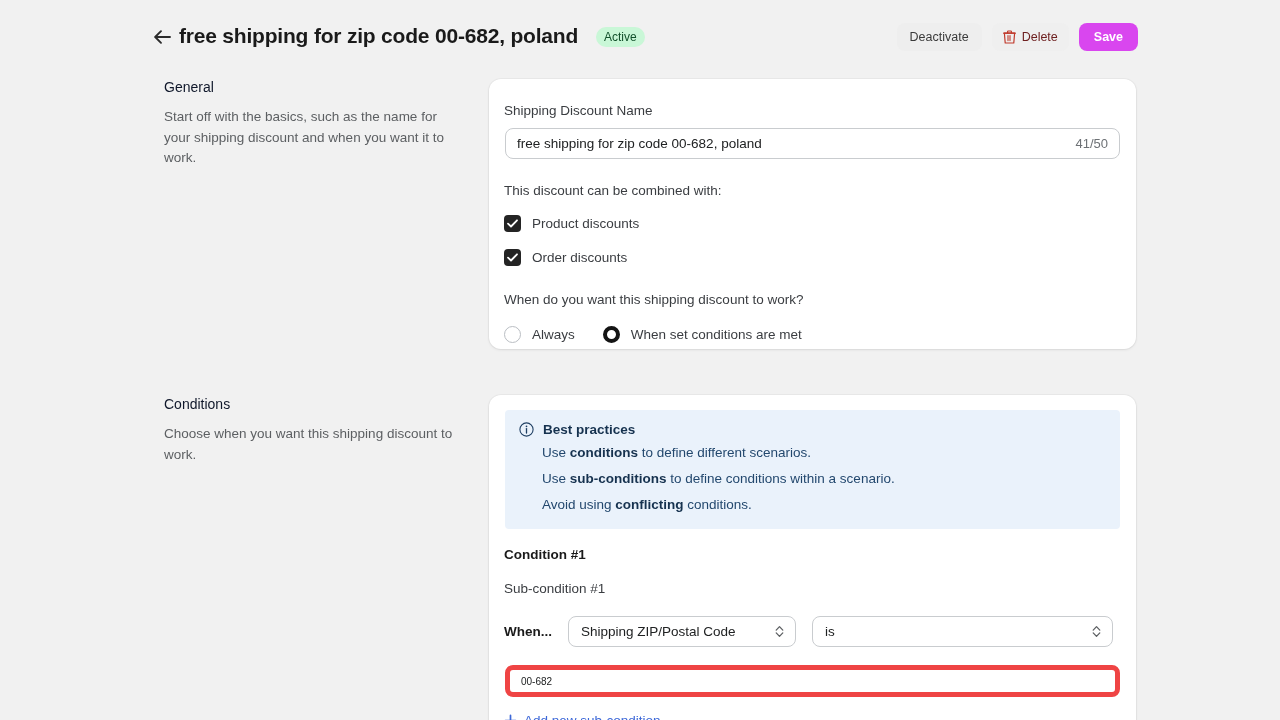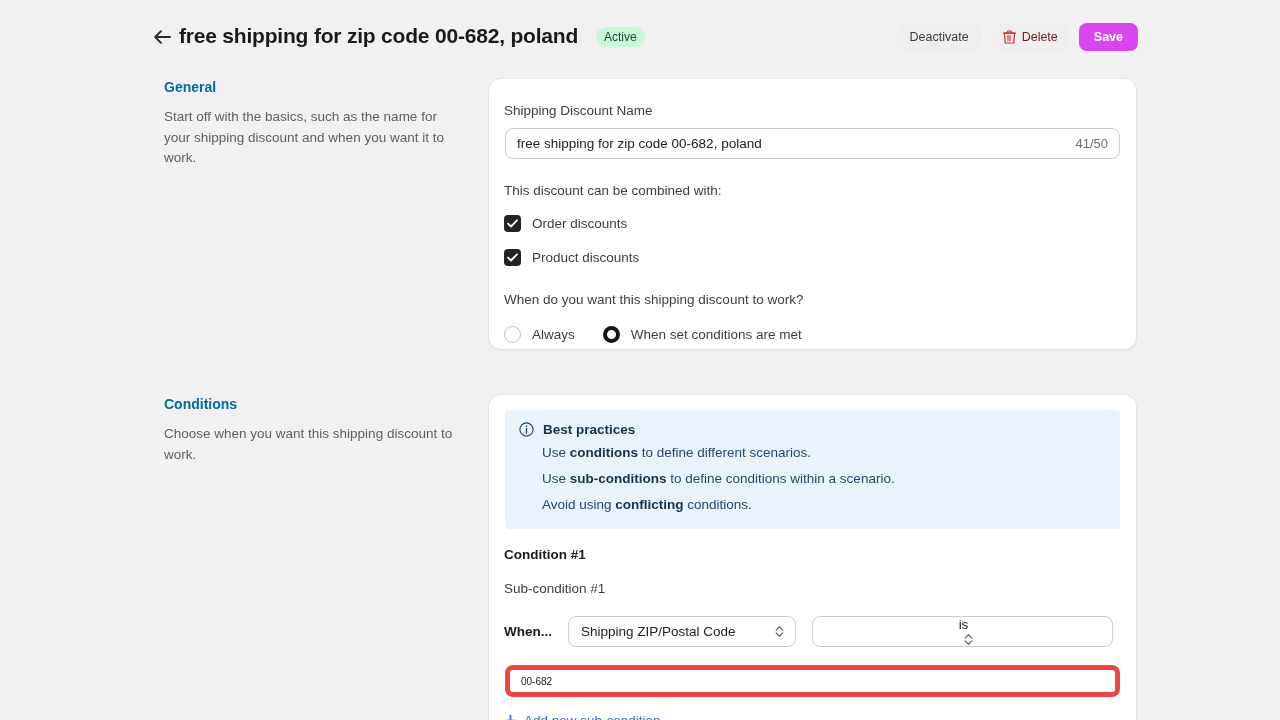--- a/index.html
+++ b/index.html
@@ -49,21 +49,21 @@
   }
   .btn-secondary { background: #eeeeee; color: #3a3a3a; }
   .btn-danger { background: #efefef; color: #6e2020; gap: 6px; padding: 0 11px; }
   .btn-danger svg { display: block; }
   .btn-primary {
     background: #d946ef; color: #ffffff; font-weight: bold; padding: 0 15px;
   }
 
   
   .sidebar-col { position: absolute; left: 164px; width: 290px; }
-  .sect-title { font-size: 14px; font-weight: bold; color: #0369a1; }
+  .sect-title { font-size: 14px; font-weight: normal; color: #0f172a; }
   .sect-desc {
     margin-top: 12px; font-size: 13.5px; line-height: 20.5px; color: #5c5f62;
   }
 
   .card {
     position: absolute; left: 489px; width: 647px;
     background: #ffffff; border-radius: 12px;
     box-shadow: 0 0 0 1px rgba(0,0,0,0.03), 0 1px 3px rgba(0,0,0,0.08);
   }
 
@@ -129,21 +129,21 @@
   }
   .when-lbl { font-size: 13.5px; font-weight: bold; color: #1a1a1a; }
   .select {
     height: 31px; border: 1px solid #c9cccf; border-radius: 8px; background: #fff;
     display: flex; align-items: center; padding: 0 10px 0 12px;
     font-size: 13.5px; color: #202223; cursor: pointer;
   }
   .select .sval { flex: 1; white-space: nowrap; }
   .select svg { display: block; flex: none; margin-left: 10px; }
   #select-field { width: 228px; }
-  #select-operator { width: 301px; flex-direction: column; }
+  #select-operator { width: 301px; }
 
   .value-input {
     margin: 18px 16px 0 16px; height: 32px;
     border: 5px solid #ef4444; border-radius: 8px; background: #fff;
     display: flex; align-items: center; padding: 0 11px;
     font-size: 10px; color: #202223;
   }
 
   .add-link {
     margin: 16px 0 0 15px; display: inline-flex; align-items: center; gap: 7px;
@@ -204,30 +204,30 @@
     <div class="sub-label">This discount can be combined with:</div>
 
     <div style="margin-top:14px;display:flex;flex-direction:column;gap:12px;">
 
       <div class="choice-row">
         <span class="cb">
           <svg width="11" height="9" viewBox="0 0 11 9" aria-hidden="true">
             <path d="M1 4.6 L4 7.5 L10 1.3" fill="none" stroke="#ffffff" stroke-width="1.8" stroke-linecap="round" stroke-linejoin="round"></path>
           </svg>
         </span>
-        <span class="lbl">Order discounts</span>
+        <span class="lbl">Product discounts</span>
       </div>
 
       <div class="choice-row">
         <span class="cb">
           <svg width="11" height="9" viewBox="0 0 11 9" aria-hidden="true">
             <path d="M1 4.6 L4 7.5 L10 1.3" fill="none" stroke="#ffffff" stroke-width="1.8" stroke-linecap="round" stroke-linejoin="round"></path>
           </svg>
         </span>
-        <span class="lbl">Product discounts</span>
+        <span class="lbl">Order discounts</span>
       </div>
     </div>
 
     <div class="sub-label">When do you want this shipping discount to work?</div>
 
     <div style="margin-top:16px;display:flex;flex-direction:row;gap:13px;">
 
       <div class="choice-row">
         <span class="rb"></span>
         <span class="lbl">Always</span>

